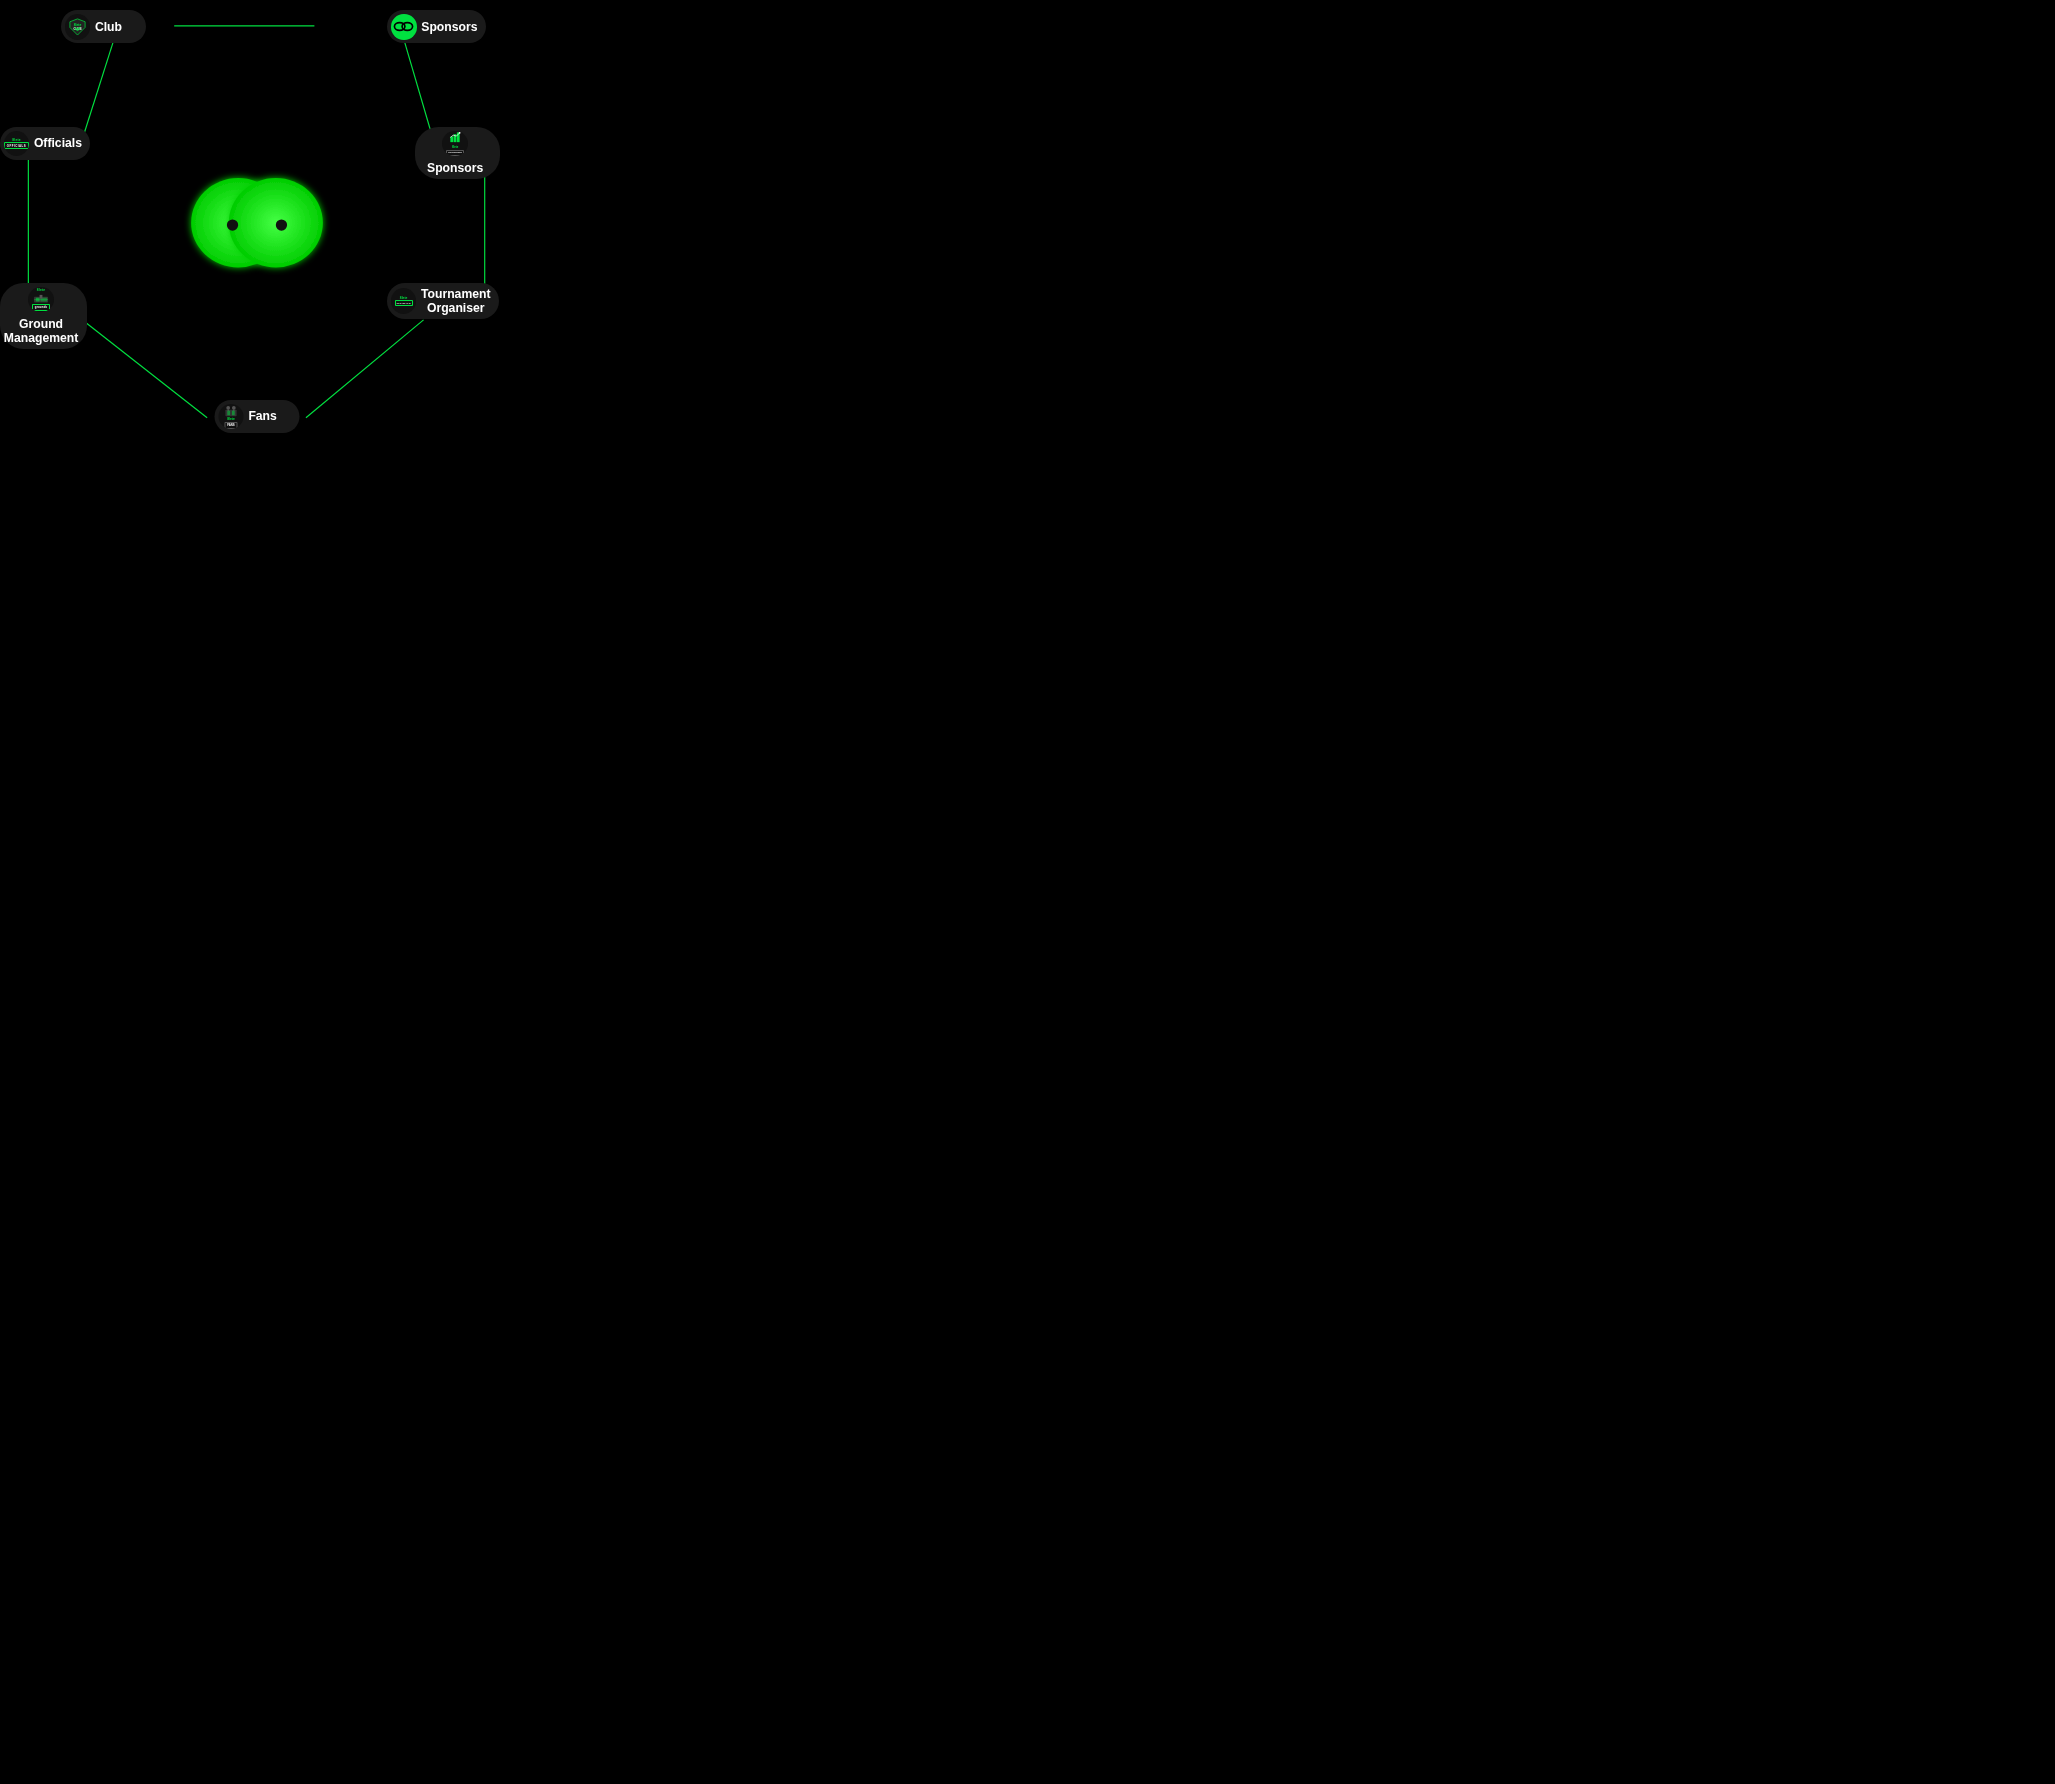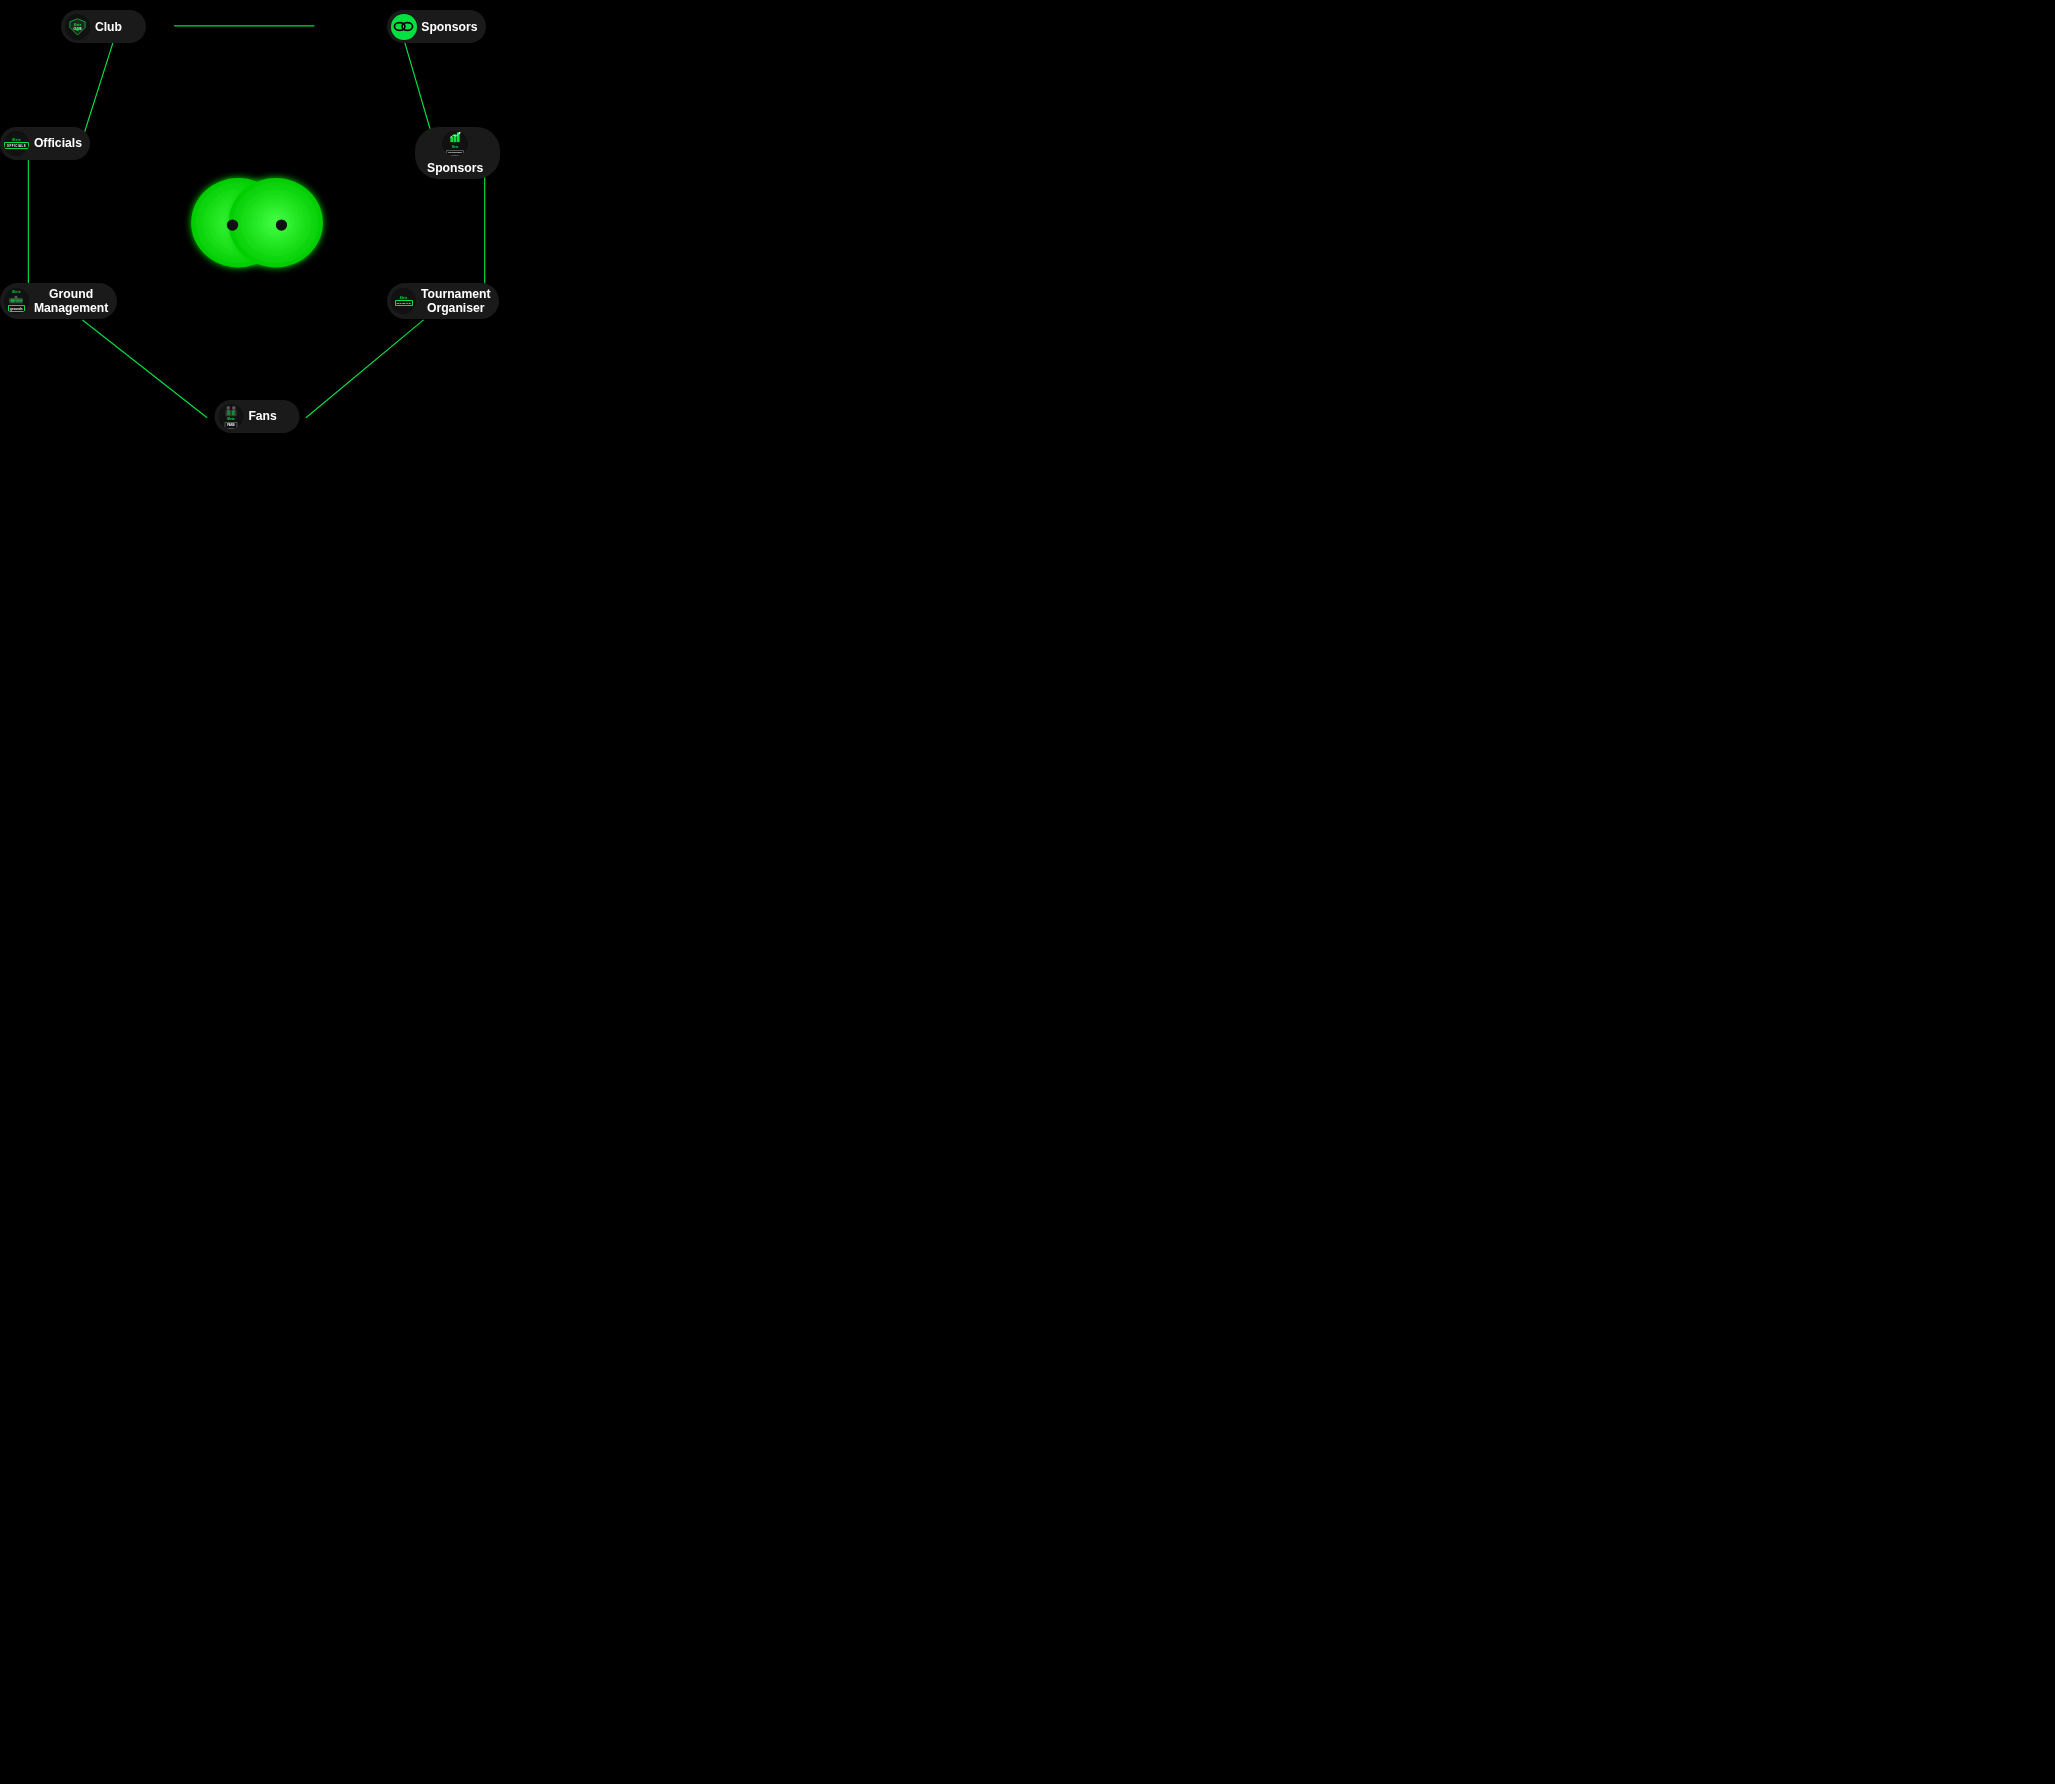--- a/index.html
+++ b/index.html
@@ -76,20 +76,21 @@
       left: 0px;
     }
     .node-sponsors {
       top: 127px;
       right: 14px;
       flex-direction: column;
     }
     .node-ground {
       top: 283px;
       left: 0px;
+      flex-direction: column;
     }
     .node-tournament {
       top: 283px;
       right: 15px;
     }
     .node-fans {
       bottom: 13px;
       left: 50%;
       transform: translateX(-50%);
     }

